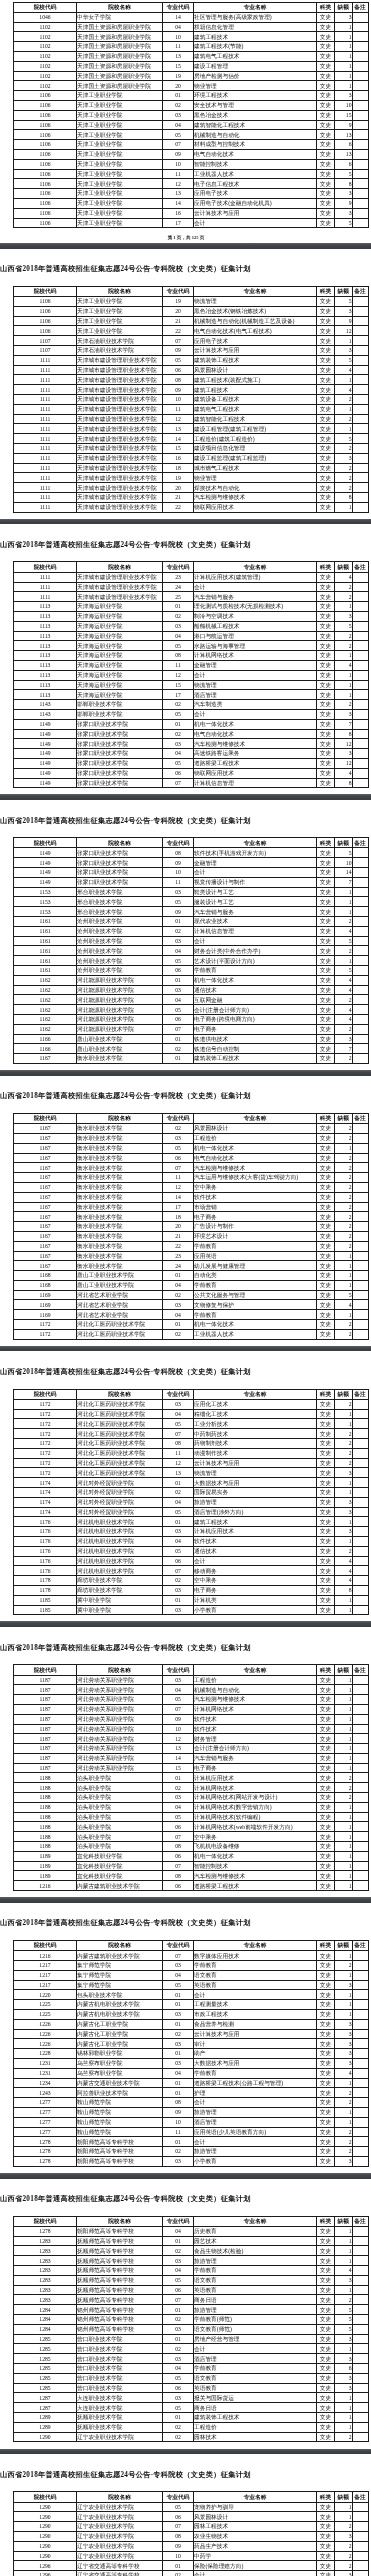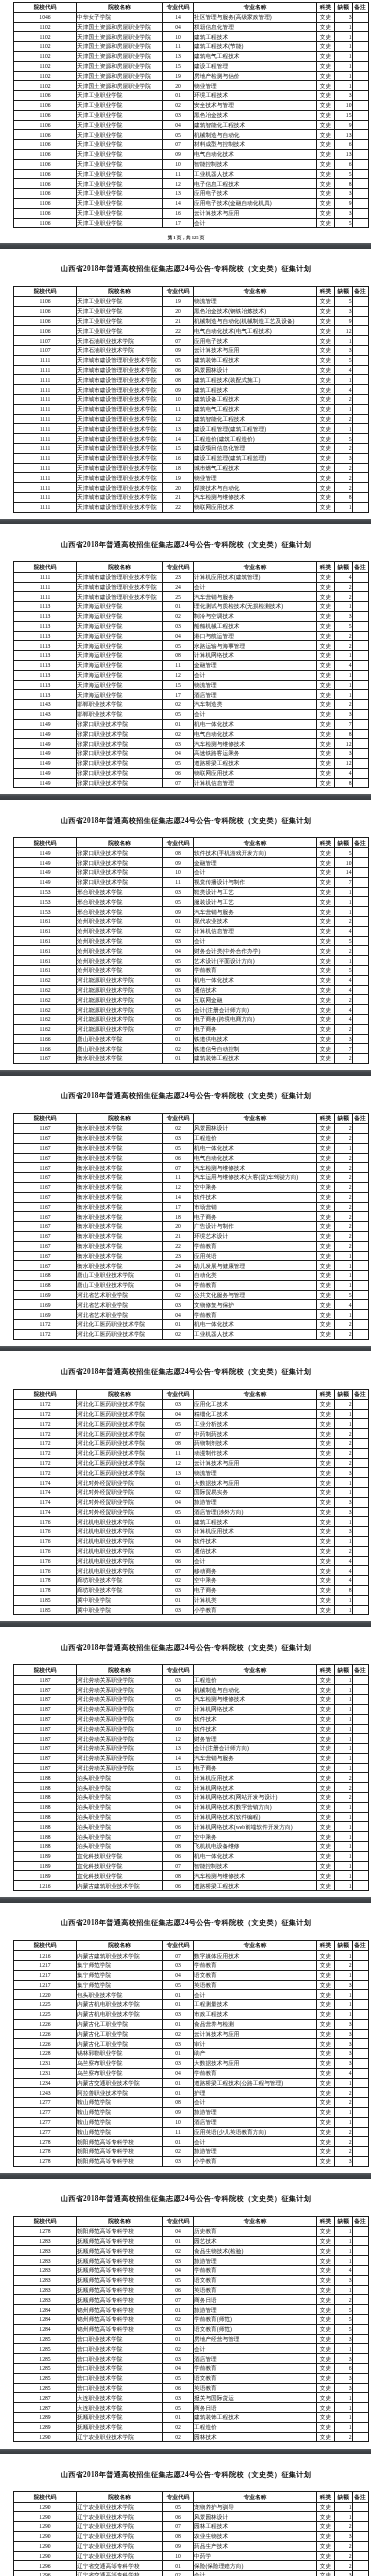--- a/index.html
+++ b/index.html
@@ -3,21 +3,21 @@
 <meta charset="utf-8">
 <style>
   html,body{margin:0;padding:0;background:#ffffff;}
   body{width:372px;height:2986px;position:relative;overflow:hidden;
        font-family:"Liberation Serif","DejaVu Serif",serif;color:#111;}
   .page{position:relative;width:372px;background:#fff;overflow:hidden;}
   .page-first{height:243px;}
   .page-full{height:270px;}
   .sep{height:5.7px;width:372px;
        background:linear-gradient(180deg,#5c6063 0%,#41454a 40%,#383c40 100%);}
-  .doc-title{padding-top:15.5px;height:11.3px;text-align:center;
+  .doc-title{padding-top:15.5px;height:11.3px;
              font-size:7.2px;font-weight:bold;letter-spacing:0.3px;}
   table.plan{border-collapse:collapse;table-layout:fixed;width:354px;
              margin-left:13px;margin-top:10.3px;font-size:5.7px;}
   .page-first table.plan{margin-top:1.5px;}
   table.plan th,table.plan td{border:0.5px solid #1b1b1b;overflow:hidden;
              white-space:nowrap;padding:0;line-height:8.2px;}
   table.plan th{height:9.3px;font-weight:bold;text-align:center;font-size:5.7px;}
   table.plan td{height:8.8px;}
   col.c0{width:63px;} col.c1{width:86px;} col.c2{width:31px;}
   col.c3{width:123px;} col.c4{width:18px;} col.c5{width:17.5px;} col.c6{width:16px;}

